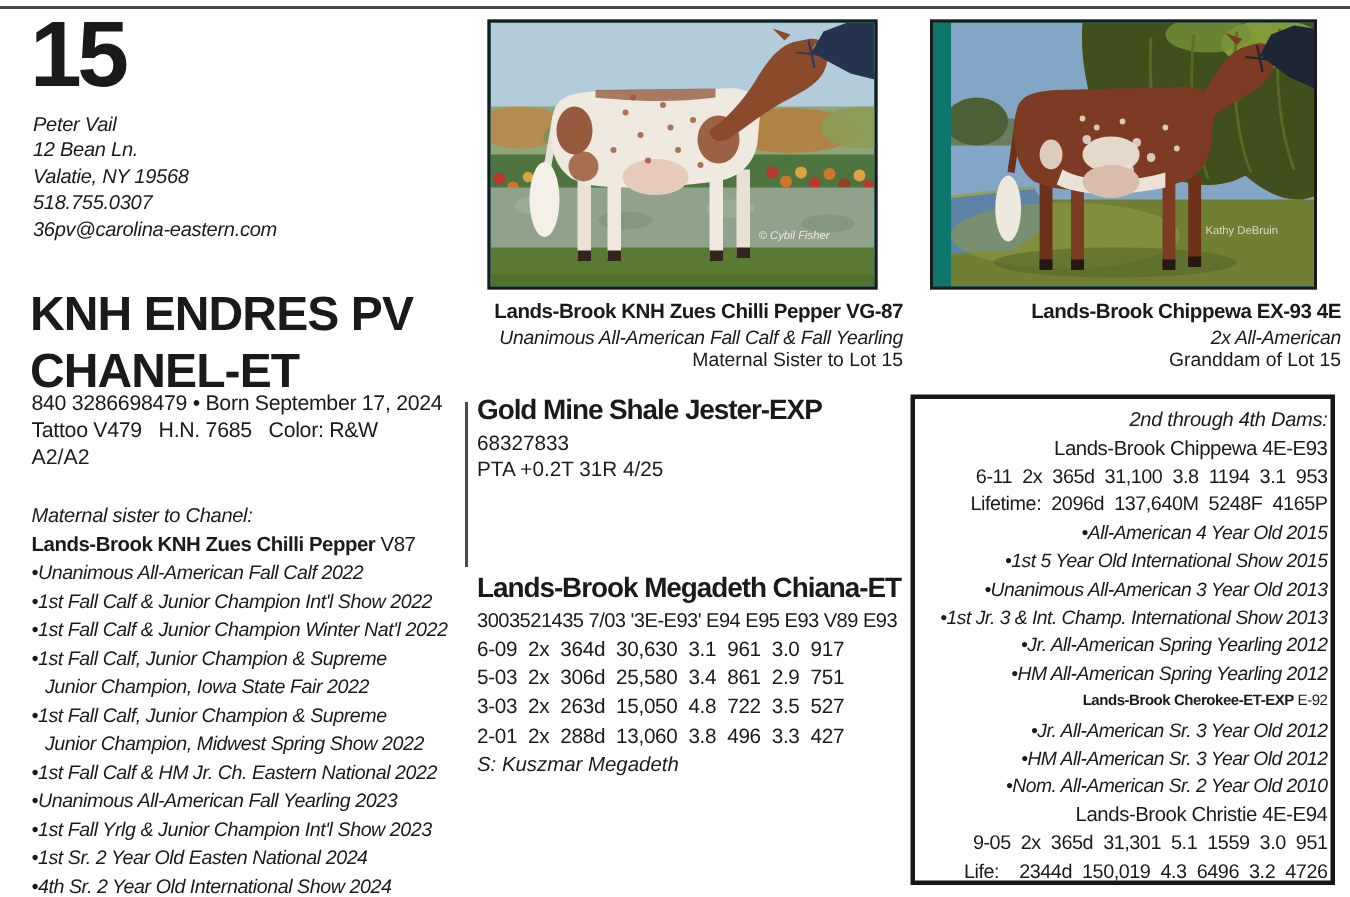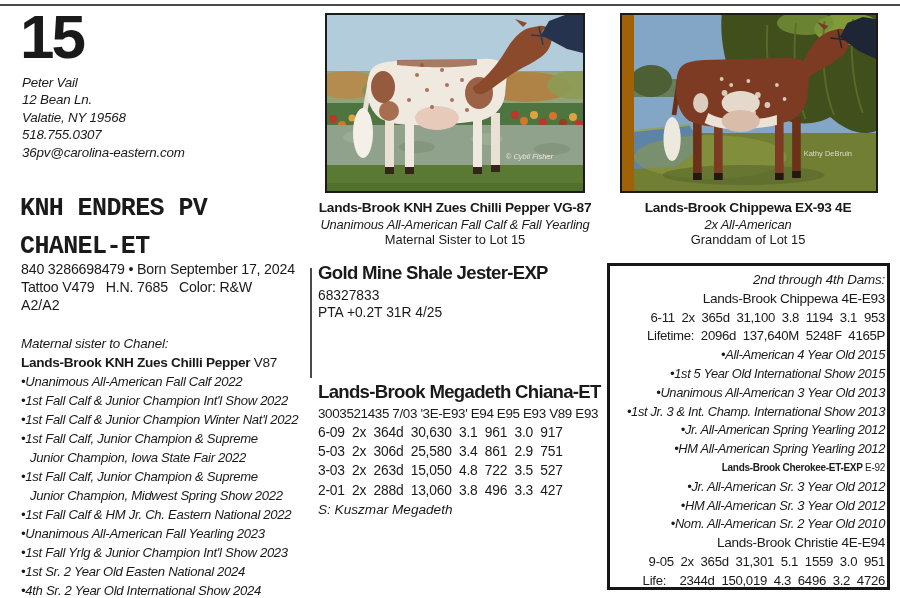--- a/index.html
+++ b/index.html
@@ -2,38 +2,38 @@
 <html><head>
 <meta charset="utf-8">
 <style>
   html,body{margin:0;padding:0;background:#fff;}
   .page{position:relative;width:900px;height:598px;background:#fff;overflow:hidden;
         font-family:"Liberation Sans","DejaVu Sans",sans-serif;color:#1a1a1a;}
   .abs{position:absolute;}
   .rule-top{top:4px;left:0;width:900px;height:2px;background:#4a4a4a;}
   .lot{left:20px;top:6px;font-size:62px;font-weight:bold;letter-spacing:-3px;line-height:1;}
   .consignor{left:22px;top:74px;font-size:13.4px;font-style:italic;line-height:17.4px;letter-spacing:-0.2px;}
-  .animal-name{left:20px;top:190px;font-size:25px;font-weight:bold;line-height:38px;letter-spacing:-0.6px;margin:0;font-family:Liberation Mono, monospace;}
+  .animal-name{left:20px;top:190px;font-size:32px;font-weight:bold;line-height:38px;letter-spacing:-0.6px;margin:0;}
   .regline{left:21px;top:261px;font-size:14.2px;letter-spacing:-0.2px;}
   .idline{left:21px;top:279px;font-size:14.2px;white-space:pre;letter-spacing:-0.2px;}
   .a2line{left:21px;top:297px;font-size:14.2px;}
   .sister{left:21px;top:334px;width:296px;}
   .s-head{font-style:italic;font-size:13.4px;line-height:19px;letter-spacing:-0.2px;}
   .s-name{font-size:13.6px;line-height:19px;letter-spacing:-0.3px;}
   .s-name .nm{font-weight:bold;}
   .aw{font-style:italic;font-size:13.1px;line-height:19px;white-space:nowrap;letter-spacing:-0.3px;}
   .aw.cont{padding-left:9px;}
-  .photo{border:2px solid #1b1b1b;box-sizing:border-box;overflow:hidden;background:#a16207;}
+  .photo{border:2px solid #1b1b1b;box-sizing:border-box;overflow:hidden;background:#0f766e;}
   .photo-mid{left:325px;top:13px;width:260px;height:180px;}
   .photo-right{left:620px;top:13px;width:258px;height:180px;padding-left:12px;}
   .photo svg{display:block;width:100%;height:100%;}
   .credit{position:absolute;font-size:7.5px;font-style:italic;color:#ece8dd;}
   .credit-mid{right:30px;bottom:30px;}
   .credit-right{right:24px;bottom:33px;color:#ddd8cb;font-style:normal;}
-  .caption{text-align:center;}
+  .caption{text-align:right;}
   .caption-mid{left:308px;top:200px;width:294px;}
   .caption-right{left:602px;top:200px;width:292px;}
   .cap-b{font-size:13.7px;font-weight:bold;line-height:16.5px;letter-spacing:-0.3px;}
   .cap-i{font-size:12.9px;font-style:italic;line-height:15px;letter-spacing:-0.2px;}
   .cap-p{font-size:12.9px;line-height:15px;}
   .ped-line{left:310px;top:268px;width:2px;height:110px;background:#4a4a4a;}
   .sire{left:318px;top:262px;}
   .big-name{font-size:18.6px;font-weight:bold;letter-spacing:-0.7px;line-height:22px;}
   .sub-reg{font-size:13.8px;line-height:17px;margin-top:3px;}
   .sub-pta{font-size:13.8px;line-height:17px;}

